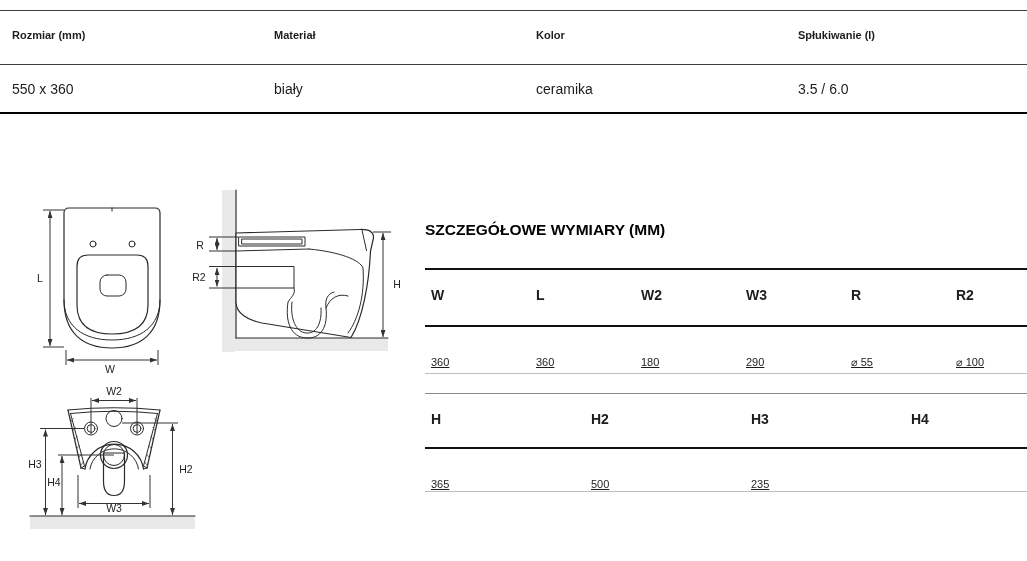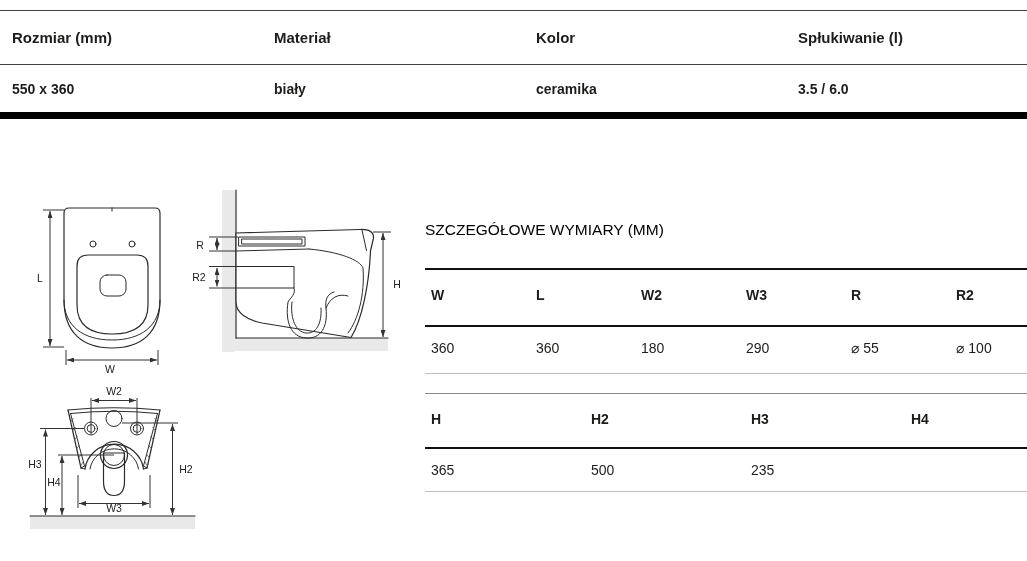--- a/index.html
+++ b/index.html
@@ -5,32 +5,32 @@
   html,body{
     margin:0;padding:0;width:1027px;height:561px;overflow:hidden;
     background:#ffffff;font-family:"Liberation Sans", sans-serif;color:#1d1d1b;
   }
   body{position:relative;}
 
   
   .spec-table{position:absolute;left:0;top:10px;width:1027px;border-top:1px solid #3f3f3f;}
   .spec-row{display:flex;}
   .spec-head{height:53px;border-bottom:1px solid #3f3f3f;}
-  .spec-head .spec-cell{padding-top:18px;font-weight:700;font-size:15px;}
-  .spec-vals{height:47px;border-bottom:7px solid #000000;font-weight:bold;}
+  .spec-head .spec-cell{padding-top:18px;font-weight:700;font-size:11px;}
+  .spec-vals{height:47px;border-bottom:2px solid #000000;}
   .spec-vals .spec-cell{padding-top:16px;font-size:14px;}
   .spec-cell{width:262px;flex:none;padding-left:12px;box-sizing:border-box;white-space:nowrap;}
 
   
-  .dims-heading{position:absolute;left:425px;top:221px;font-size:15.5px;font-weight:400;color:#000;white-space:nowrap;}
+  .dims-heading{position:absolute;left:425px;top:221px;font-size:15.5px;font-weight:700;color:#000;white-space:nowrap;}
   .dim-table{position:absolute;left:425px;}
   .dim-row{display:flex;}
   .dim-cell{flex:none;padding-left:6px;box-sizing:border-box;white-space:nowrap;}
   .dim-head .dim-cell{padding-top:17px;font-weight:700;font-size:14px;}
-  .dim-vals .dim-cell{padding-top:13px;font-size:14px;}
+  .dim-vals .dim-cell{padding-top:29px;font-size:11px;text-decoration:underline;}
 
   #dimw{top:268px;width:630px;border-top:2px solid #111;}
   #dimw .dim-head{height:55px;border-bottom:2px solid #111;}
   #dimw .dim-vals{height:46px;border-bottom:1px solid #bdbdbd;}
   #dimw .dim-cell{width:105px;}
 
   #dimh{top:393px;width:640px;border-top:1px solid #8a8a8a;}
   #dimh .dim-head{height:53px;border-bottom:2px solid #111;}
   #dimh .dim-vals{height:42px;border-bottom:1px solid #bdbdbd;}
   #dimh .dim-cell{width:160px;}

